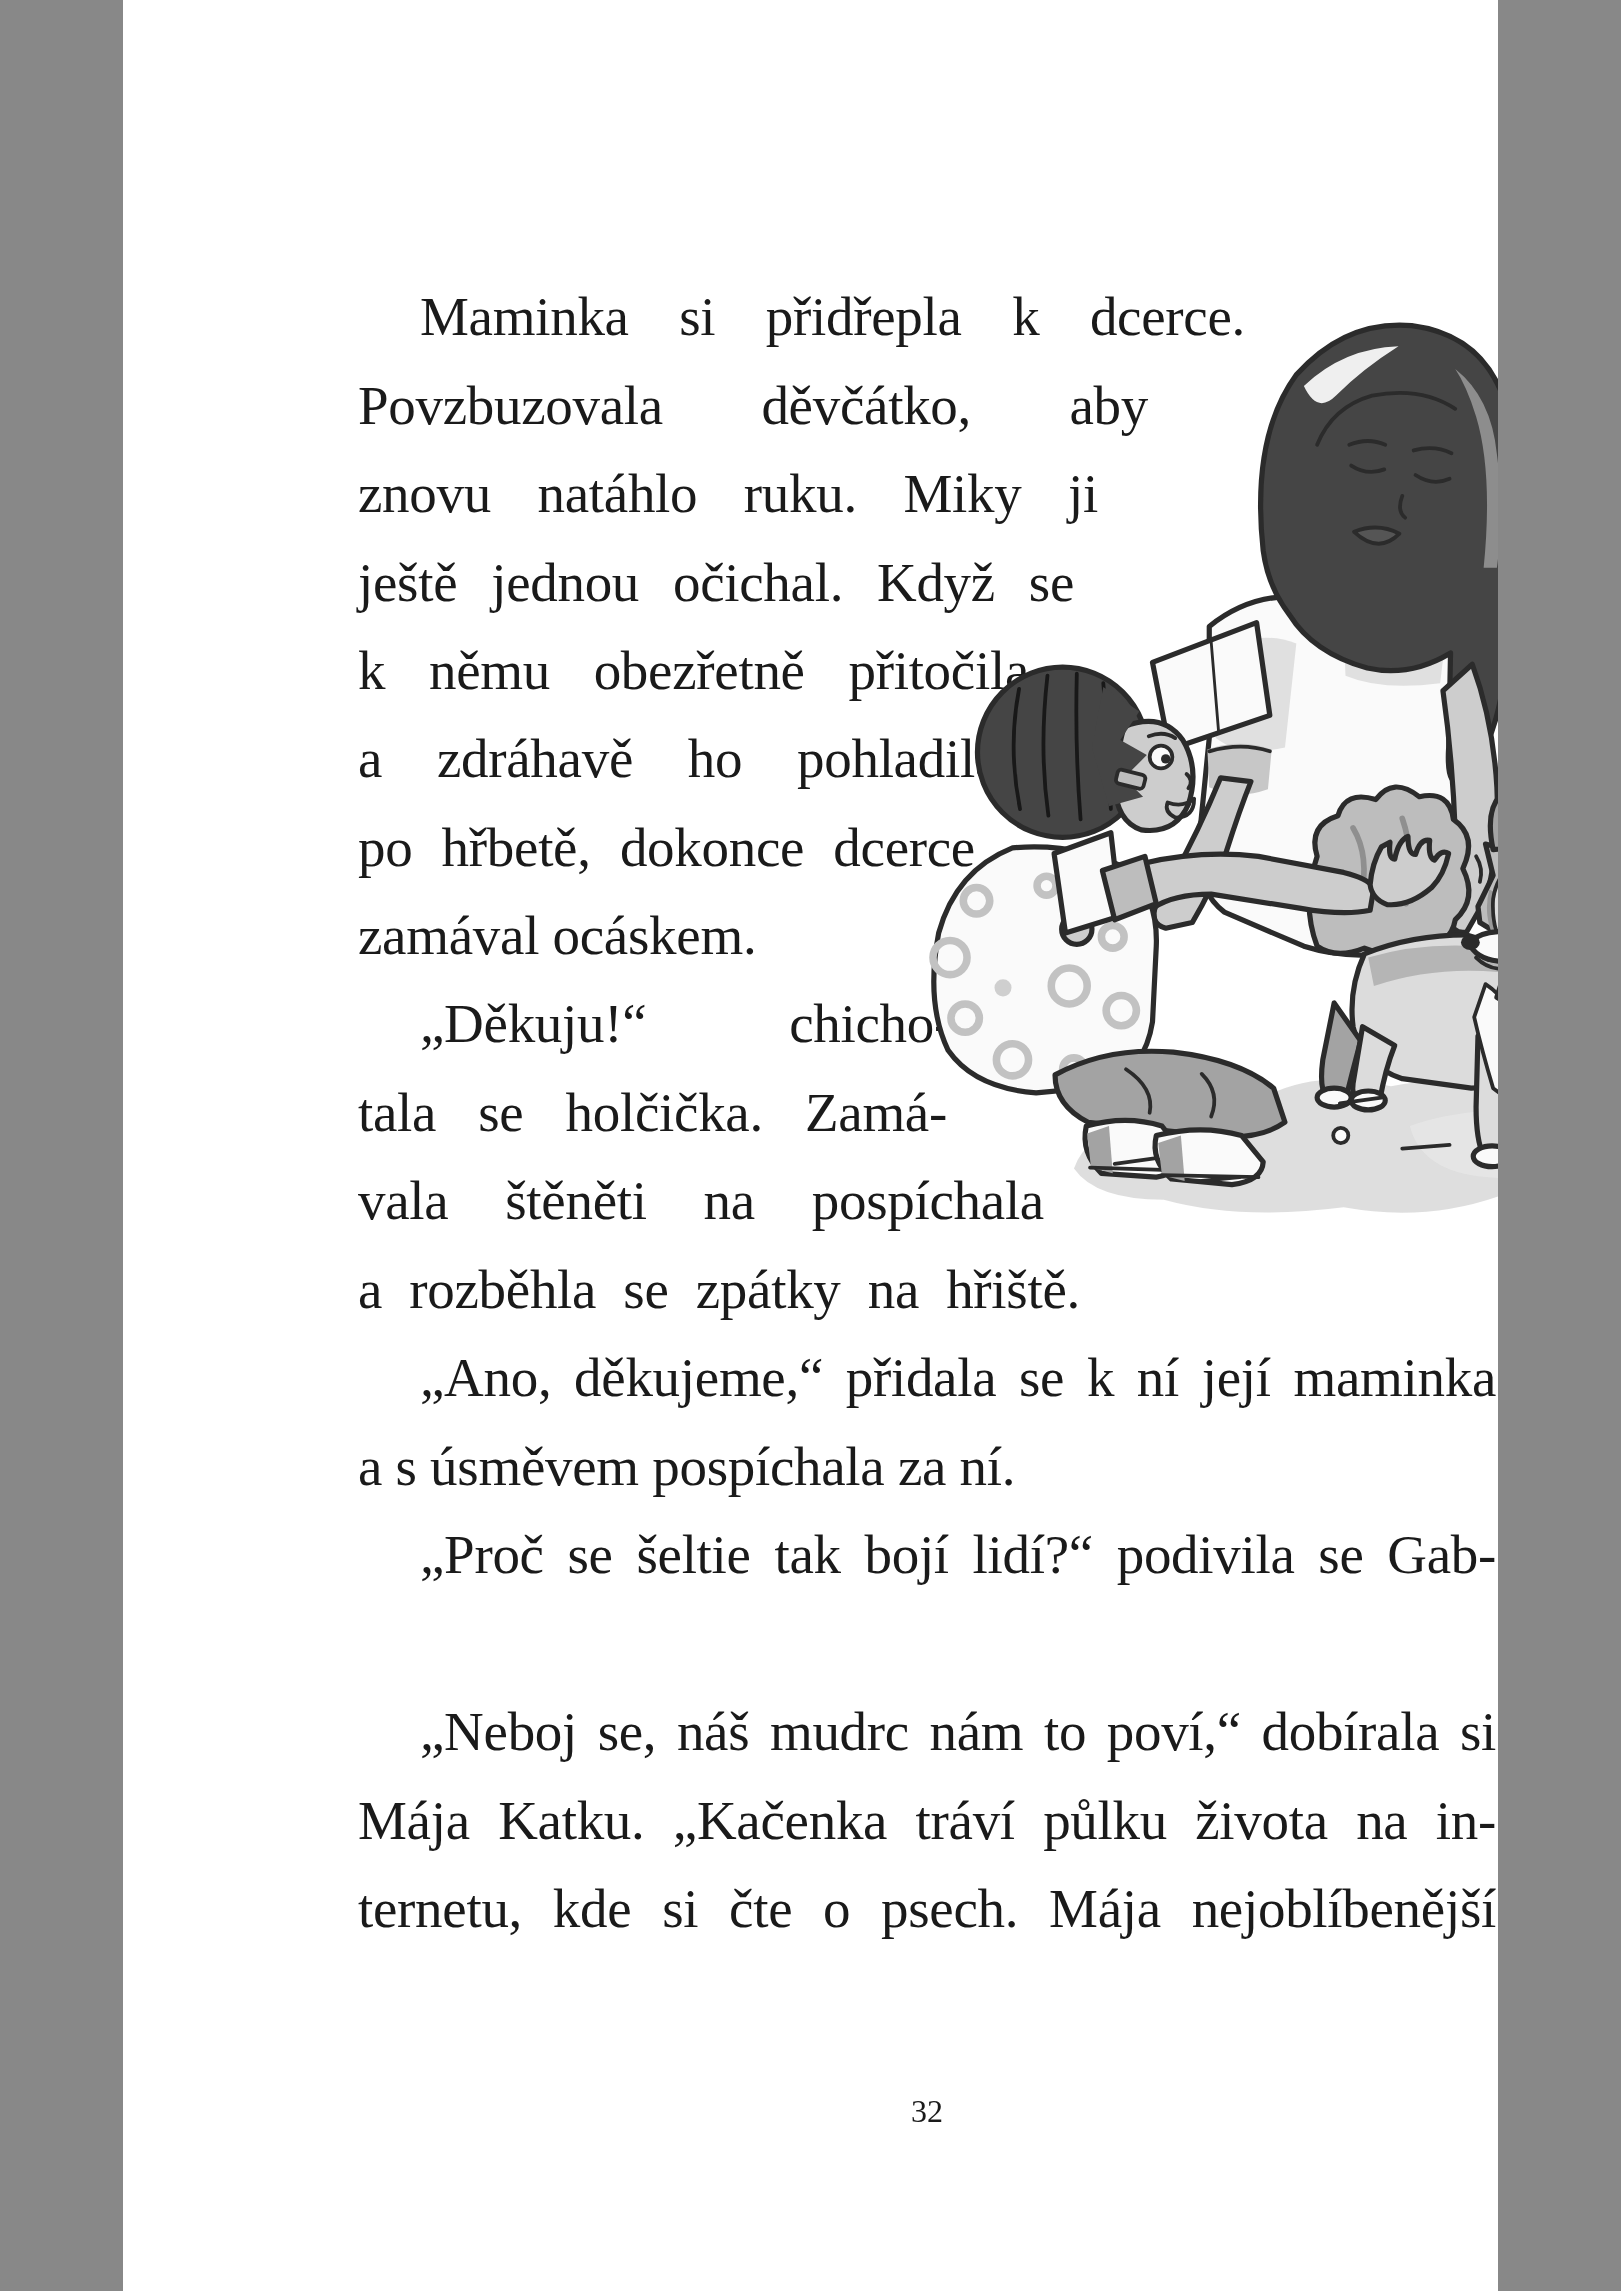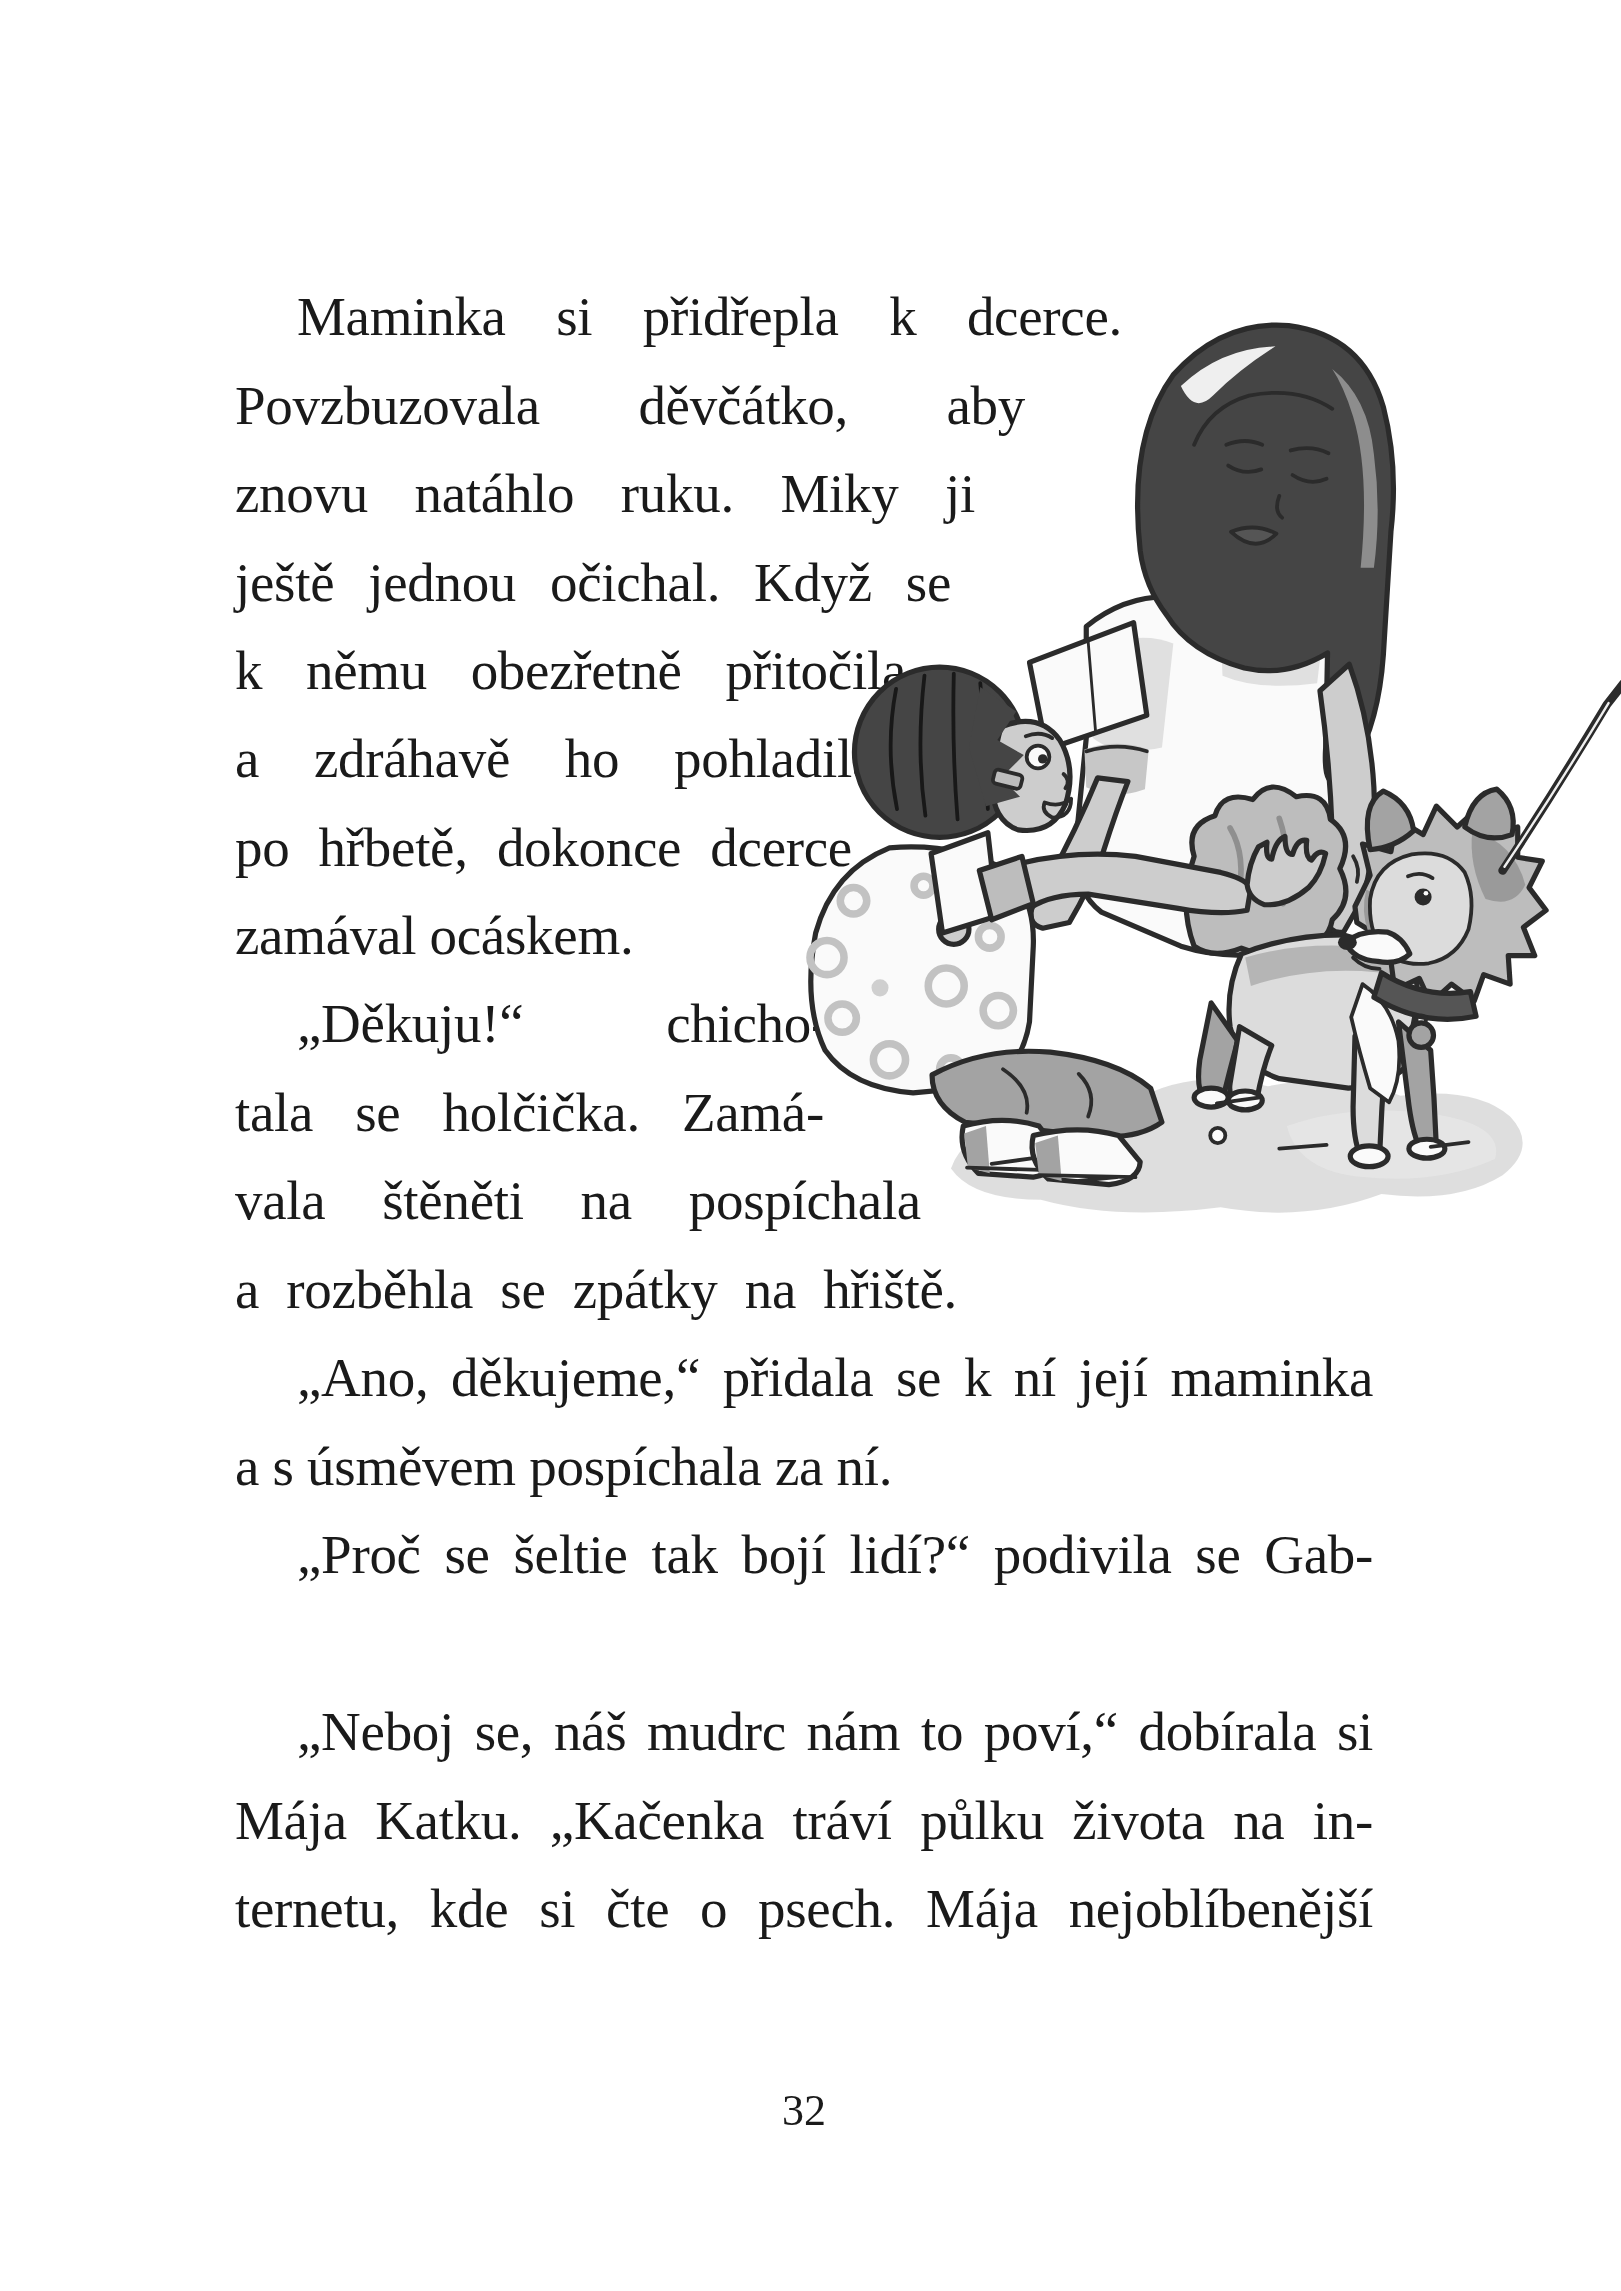--- a/index.html
+++ b/index.html
@@ -10,33 +10,33 @@
     --skin:#cdcdcd;
     --skin2:#dcdcdc;
     --gray:#bdbdbd;
     --gray2:#a3a3a3;
     --dark:#555555;
     --wash:#d8d8d8;
     --white:#fafafa;
   }
   html,body{margin:0;padding:0;background:#888;}
   .page{
-    position:relative;width:1621px;height:2291px;margin:0 auto;
+    position:relative;width:1375px;height:2291px;margin:0 auto;
     background:var(--paper);overflow:hidden;
     font-family:"Liberation Serif","DejaVu Serif",serif;color:var(--ink);
   }
   .ln{
     position:absolute;left:235px;height:89px;line-height:89px;font-size:55px;
     letter-spacing:-0.3px;
   }
   .j{text-align:justify;text-align-last:justify;}
   .in{text-indent:62px;}
   .pageno{
     position:absolute;left:235px;top:2078px;width:1138px;height:66px;
-    text-align:center;font-size:44px;line-height:66px;
+    text-align:center;font-size:32px;line-height:66px;
   }
   .illo{position:absolute;left:719px;top:265px;width:902px;height:984px;}
   .illo svg{display:block;width:100%;height:100%;}
   
   .s{stroke:var(--line);stroke-width:5.5;stroke-linecap:round;stroke-linejoin:round;fill:none;}
   .s4{stroke:var(--line);stroke-width:4;stroke-linecap:round;stroke-linejoin:round;fill:none;}
   .f-white{fill:var(--white);}
   .f-skin{fill:var(--skin);}
   .f-skin2{fill:var(--skin2);}
   .f-hair{fill:var(--hair);}

